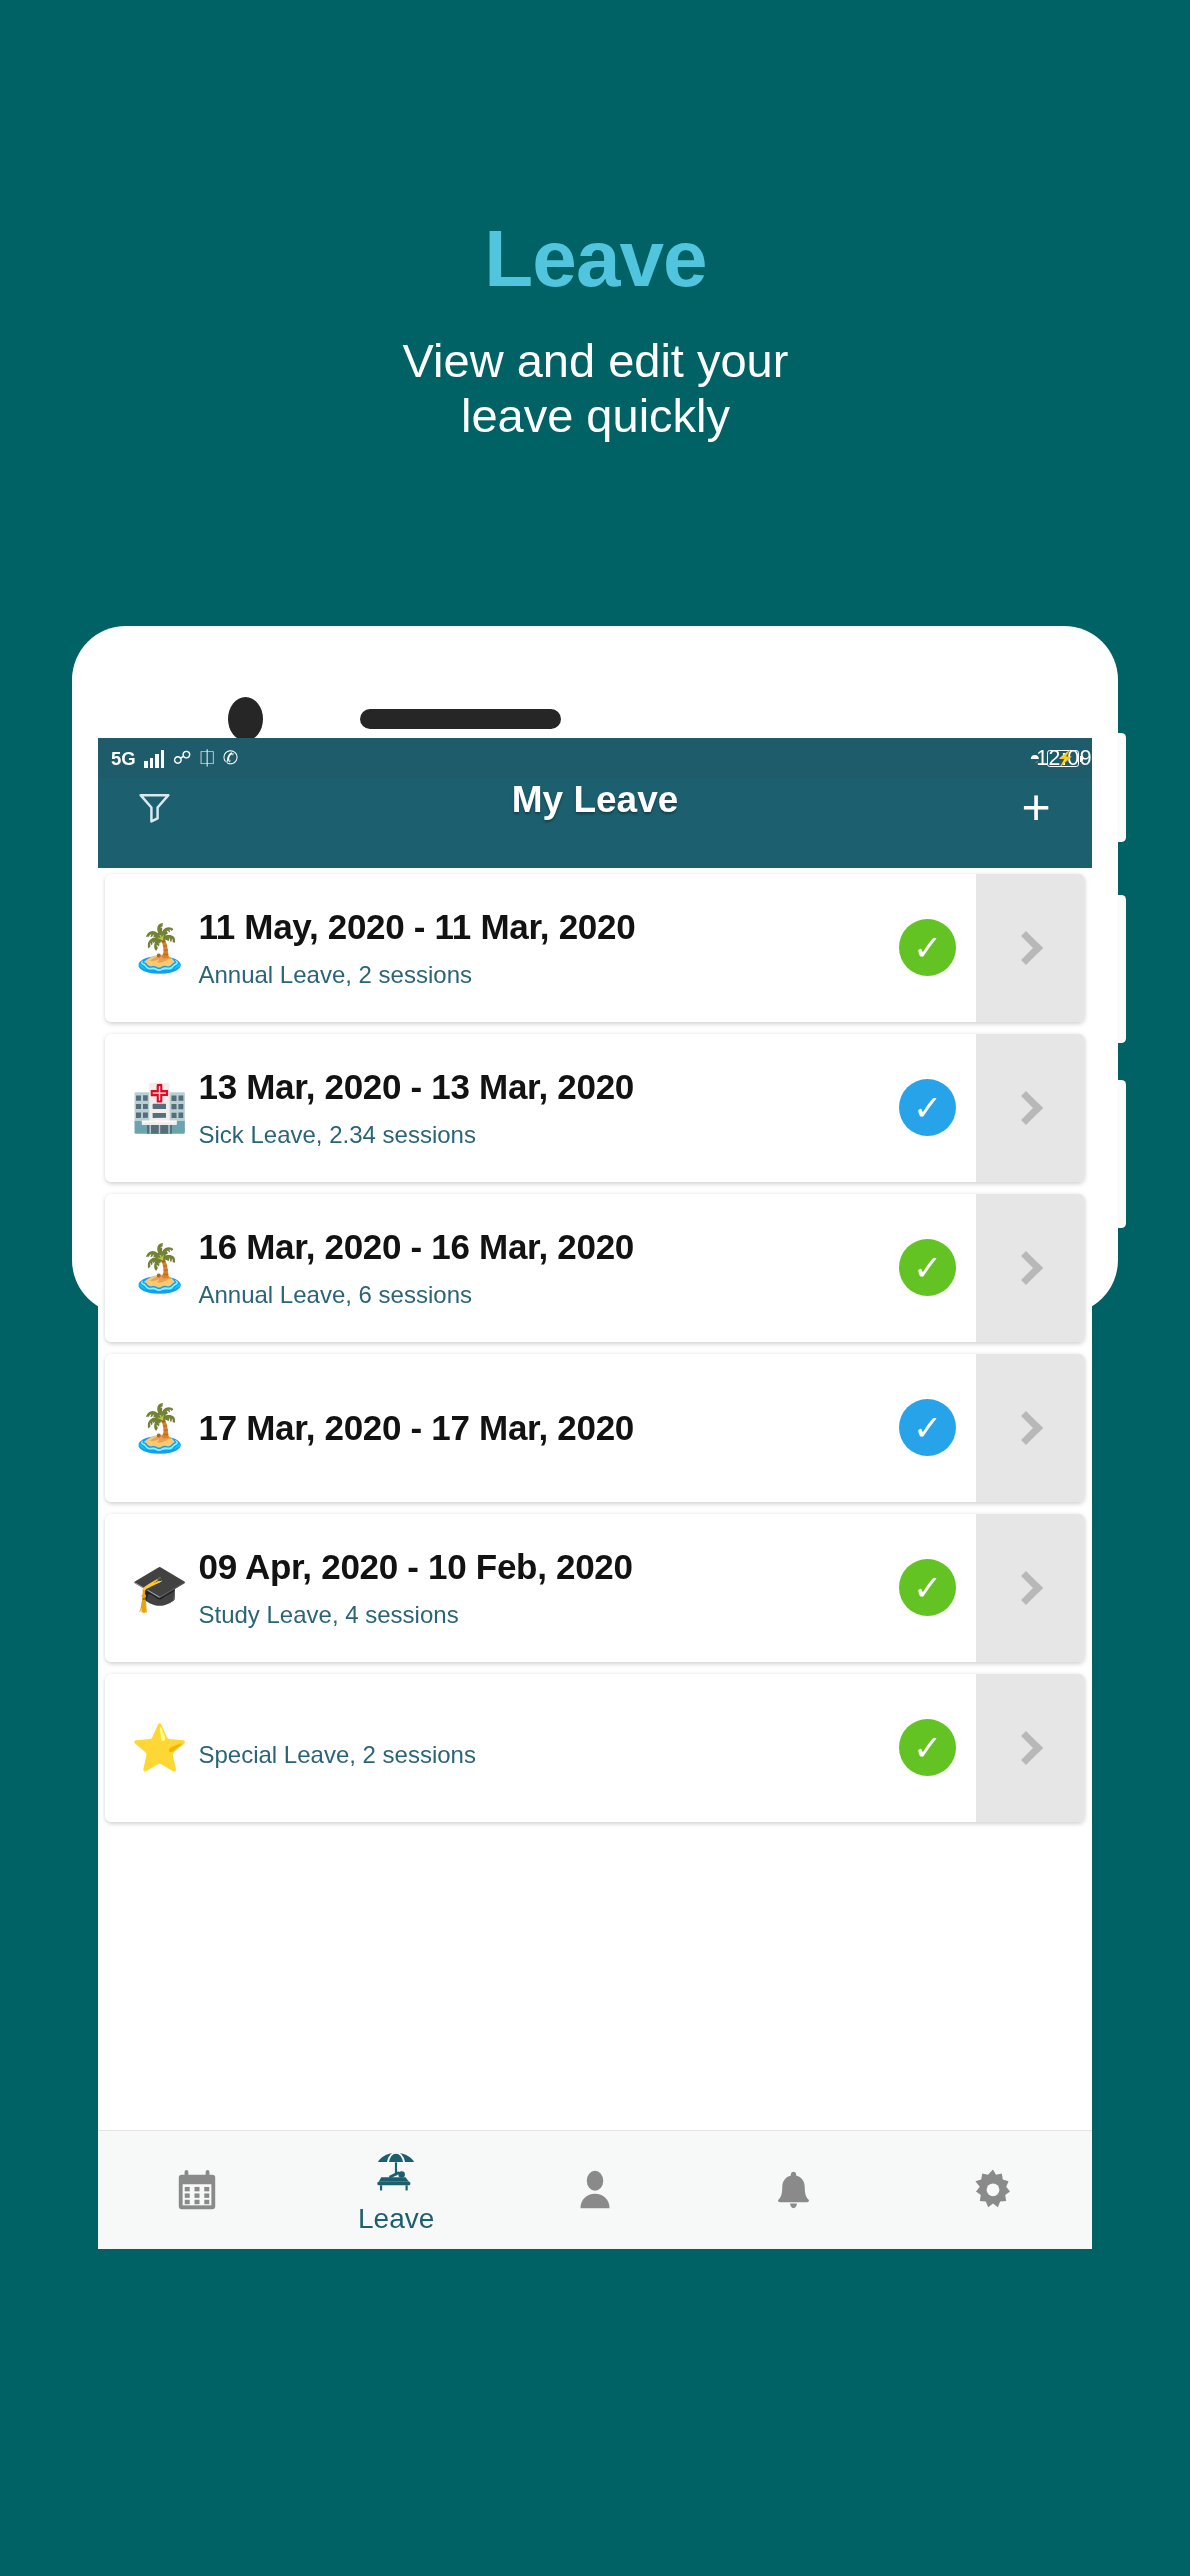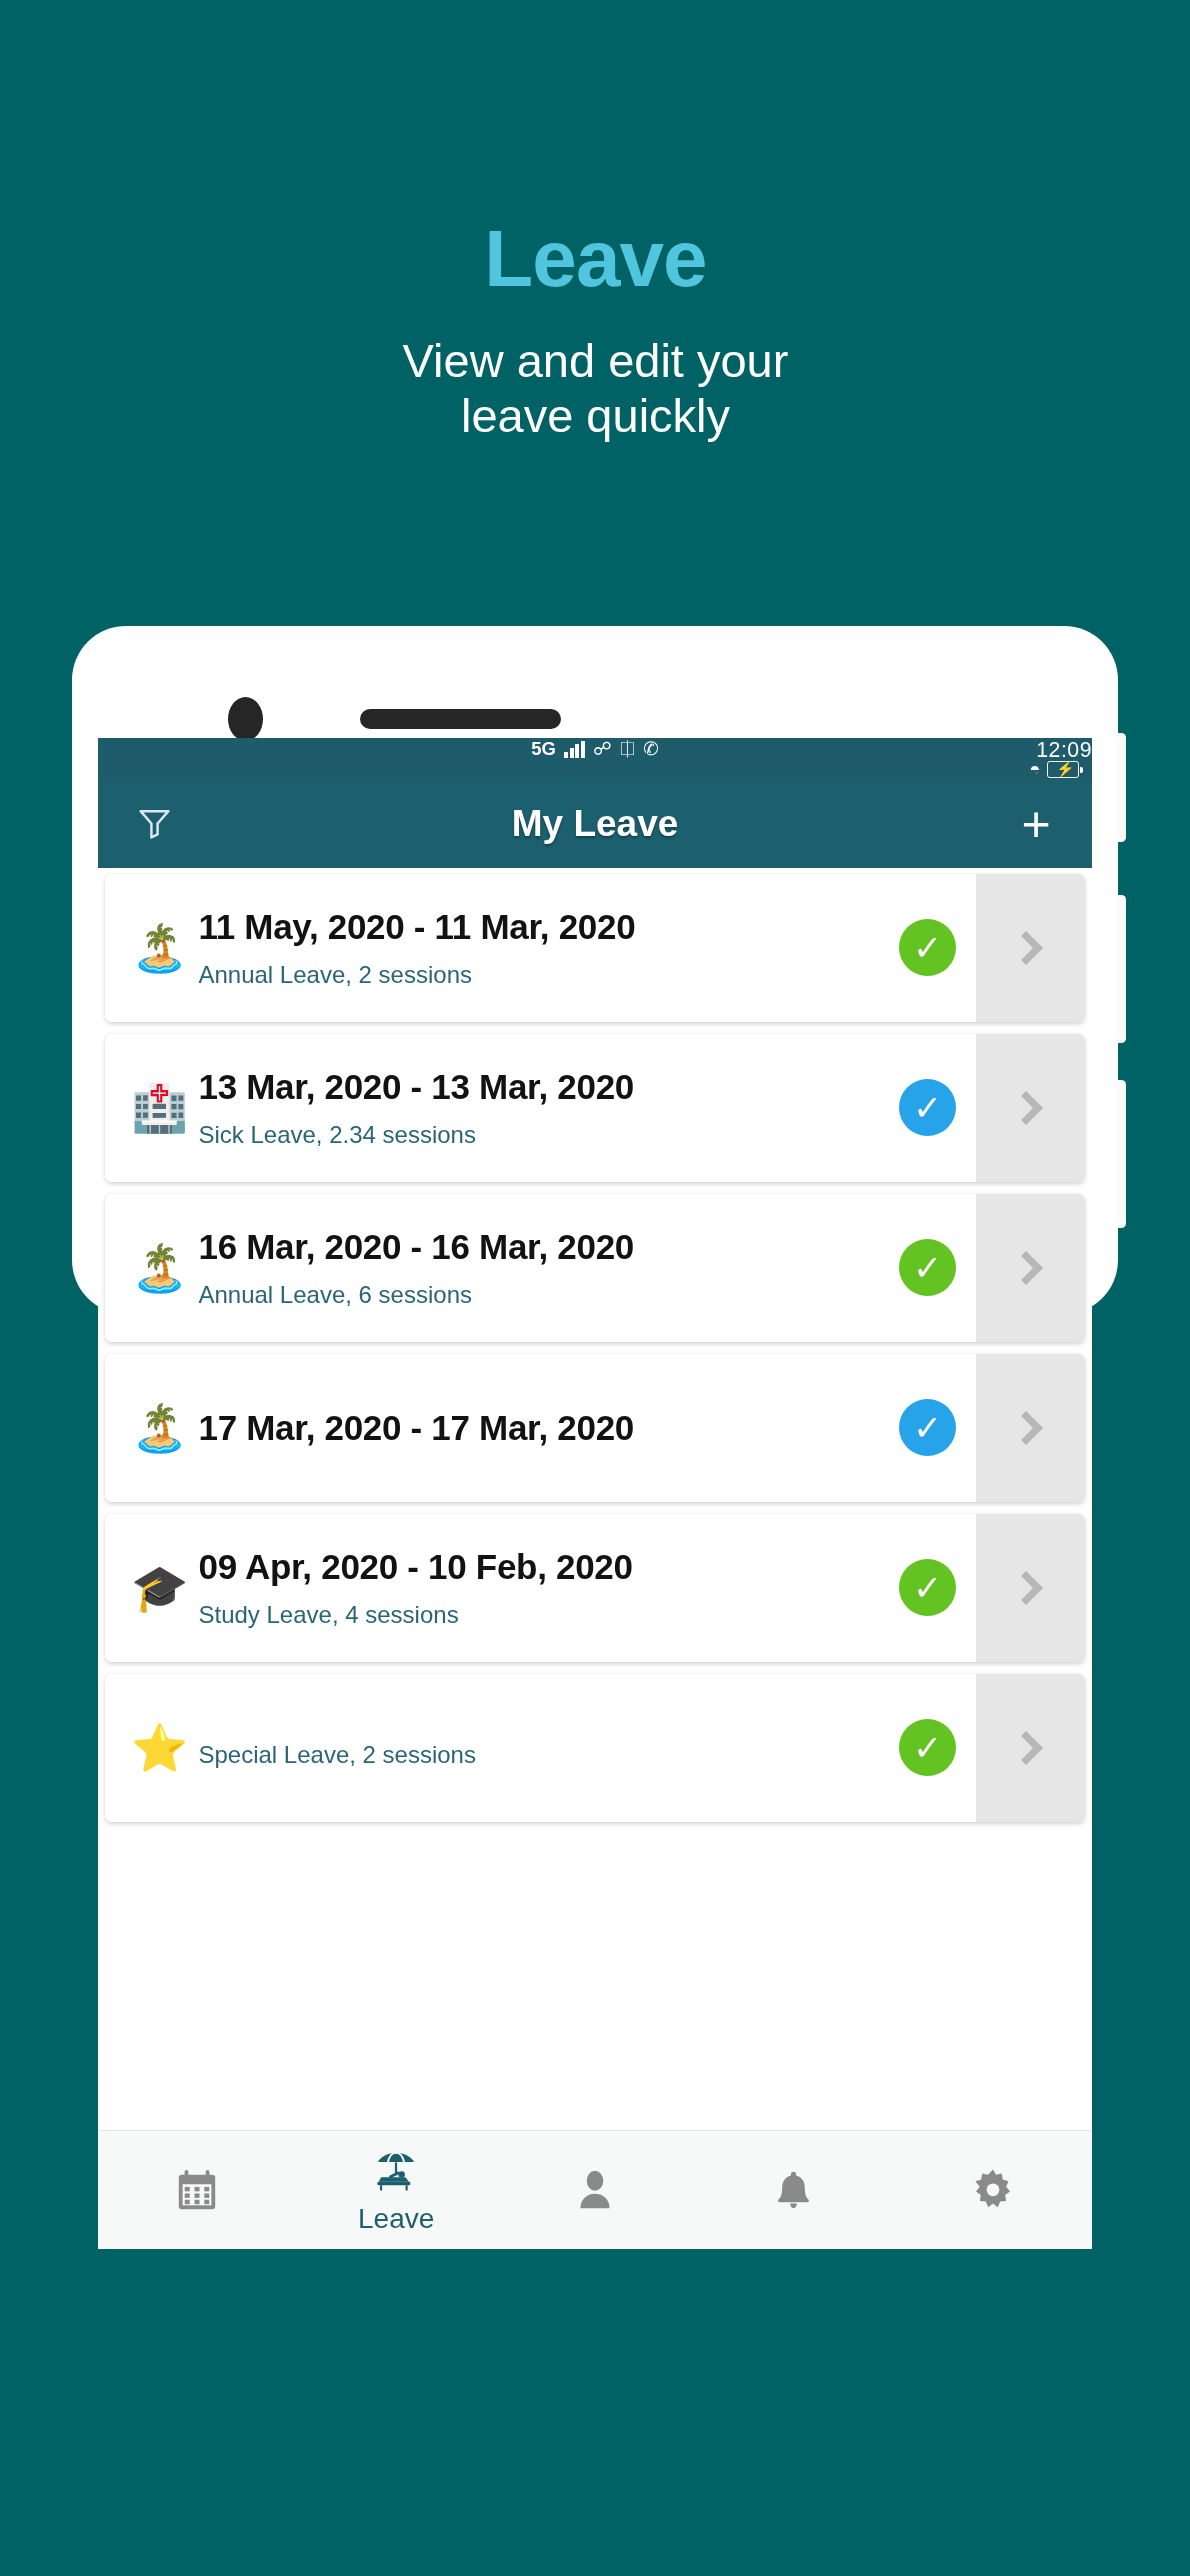--- a/index.html
+++ b/index.html
@@ -91,21 +91,20 @@
   
   .statusbar {
     height: 41px;
     background: #1f5c6b;
     display: flex;
     align-items: center;
     padding: 0 13px;
     color: #fff;
     font-size: 20.4px;
     position: relative;
-    flex-direction: column;
   }
   .sb-left { display: flex; align-items: center; gap: 8.3px; flex: 0 0 auto; }
   .sb-center {
     position: absolute; left: 0; right: 0; text-align: right;
     font-size: 21.3px; letter-spacing: 0.5px; pointer-events: none;
   }
   .sb-right {
     margin-left: auto; display: flex; align-items: center; gap: 6.5px;
     position: relative; z-index: 2;
   }
@@ -125,21 +124,20 @@
     content: ""; position: absolute; right: -4.6px; top: 4.6px;
     width: 2.8px; height: 6.5px; background: #fff; border-radius: 0 1.9px 1.9px 0;
   }
   .batt .bolt { position: absolute; left: 8.3px; top: -1.9px; font-size: 15px; color: #fff; }
 
   
   .appbar {
     height: 89px;
     background: #1c6070;
     display: flex;
-    align-items: center;
     padding: 0 28px;
     position: relative;
   }
   .appbar-title {
     position: absolute; left: 0; right: 0; text-align: center;
     color: #ffffff; font-size: 37px; font-weight: bold;
     text-shadow: 0 1.9px 2.8px rgba(0,0,0,.35);
     pointer-events: none;
   }
   .icon-btn {

